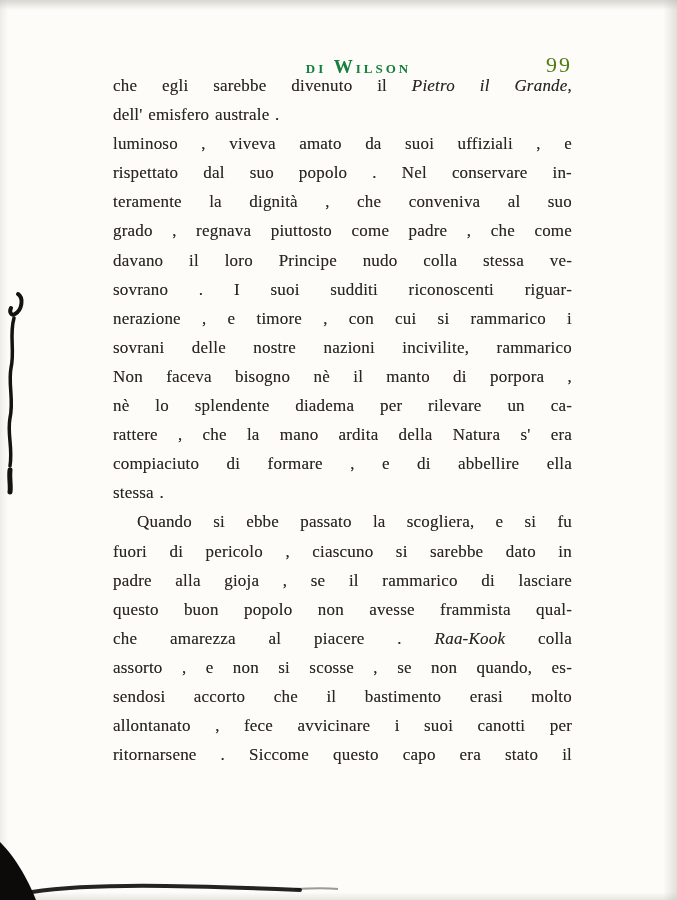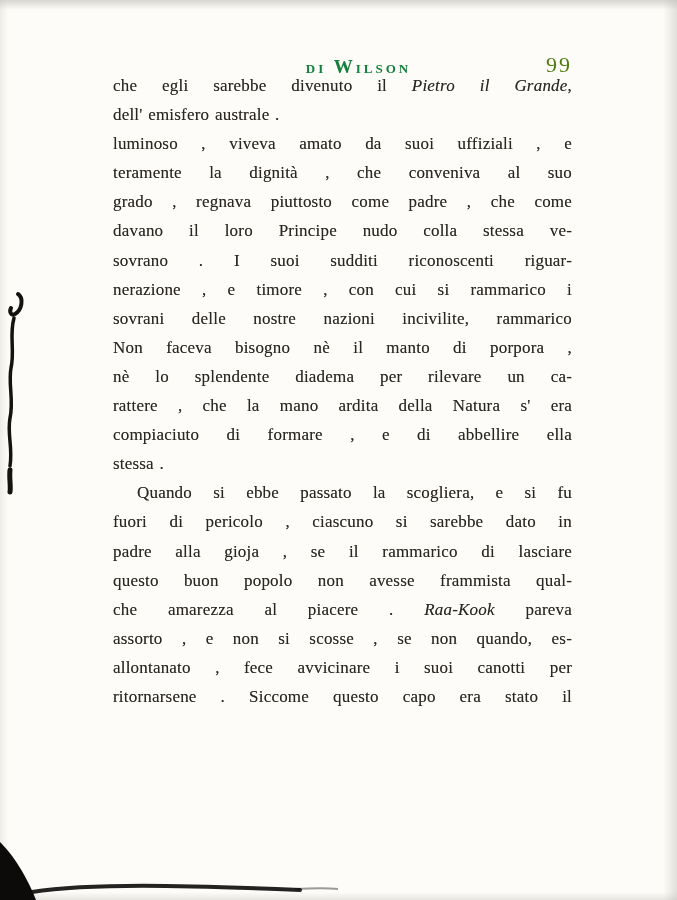--- a/index.html
+++ b/index.html
@@ -54,37 +54,39 @@
 
   <div class="header">
     <span class="header-title">di Wilson</span>
     <span class="page-number">99</span>
   </div>
 
   <div class="text-block">
       <div class="line just"><span>che egli sarebbe divenuto il </span><em>Pietro il Grande</em><span>,</span></div>
       <div class="line"><span>dell' emisfero australe .</span></div>
       <div class="line just"><span>luminoso , viveva amato da suoi uffiziali , e</span></div>
+      <div class="line just"><span>rispettato dal suo popolo . Nel conservare in-</span></div>
       <div class="line just"><span>teramente la dignità , che conveniva al suo</span></div>
       <div class="line just"><span>grado , regnava piuttosto come padre , che come</span></div>
       <div class="line just"><span>davano il loro Principe nudo colla stessa ve-</span></div>
       <div class="line just"><span>sovrano . I suoi sudditi riconoscenti riguar-</span></div>
       <div class="line just"><span>nerazione , e timore , con cui si rammarico i</span></div>
       <div class="line just"><span>sovrani delle nostre nazioni incivilite, rammarico</span></div>
       <div class="line just"><span>Non faceva bisogno nè il manto di porpora ,</span></div>
       <div class="line just"><span>nè lo splendente diadema per rilevare un ca-</span></div>
       <div class="line just"><span>rattere , che la mano ardita della Natura s' era</span></div>
       <div class="line just"><span>compiaciuto di formare , e di abbellire ella</span></div>
       <div class="line"><span>stessa .</span></div>
       <div class="line indent just"><span>Quando si ebbe passato la scogliera, e si fu</span></div>
       <div class="line just"><span>fuori di pericolo , ciascuno si sarebbe dato in</span></div>
       <div class="line just"><span>padre alla gioja , se il rammarico di lasciare</span></div>
       <div class="line just"><span>questo buon popolo non avesse frammista qual-</span></div>
-      <div class="line just"><span>che amarezza al piacere . </span><em>Raa-Kook</em><span> pareva</span></div>
+      <div class="line just"><span>che amarezza al piacere . </span><em>Raa-Kook</em><span> colla</span></div>
       <div class="line just"><span>assorto , e non si scosse , se non quando, es-</span></div>
+      <div class="line just"><span>sendosi accorto che il bastimento erasi molto</span></div>
       <div class="line just"><span>allontanato , fece avvicinare i suoi canotti per</span></div>
       <div class="line just"><span>ritornarsene . Siccome questo capo era stato il</span></div>
     </div>
 
   <svg class="artifact" width="30" height="210" viewBox="0 0 30 210" style="left:2px;top:288px;">
     <path d="M16 6 C22 10 20 22 13 26 C9 28 7 24 9 20" fill="none" stroke="#15130f" stroke-width="4" stroke-linecap="round"></path>
     <path d="M12 30 C7 48 13 62 9 80 C6 96 12 112 8 130 C5 146 11 160 8 178" fill="none" stroke="#15130f" stroke-width="3.5" stroke-linecap="round"></path>
     <path d="M8 182 C7 190 9 198 8 204" fill="none" stroke="#15130f" stroke-width="5" stroke-linecap="round"></path>
   </svg>
 

